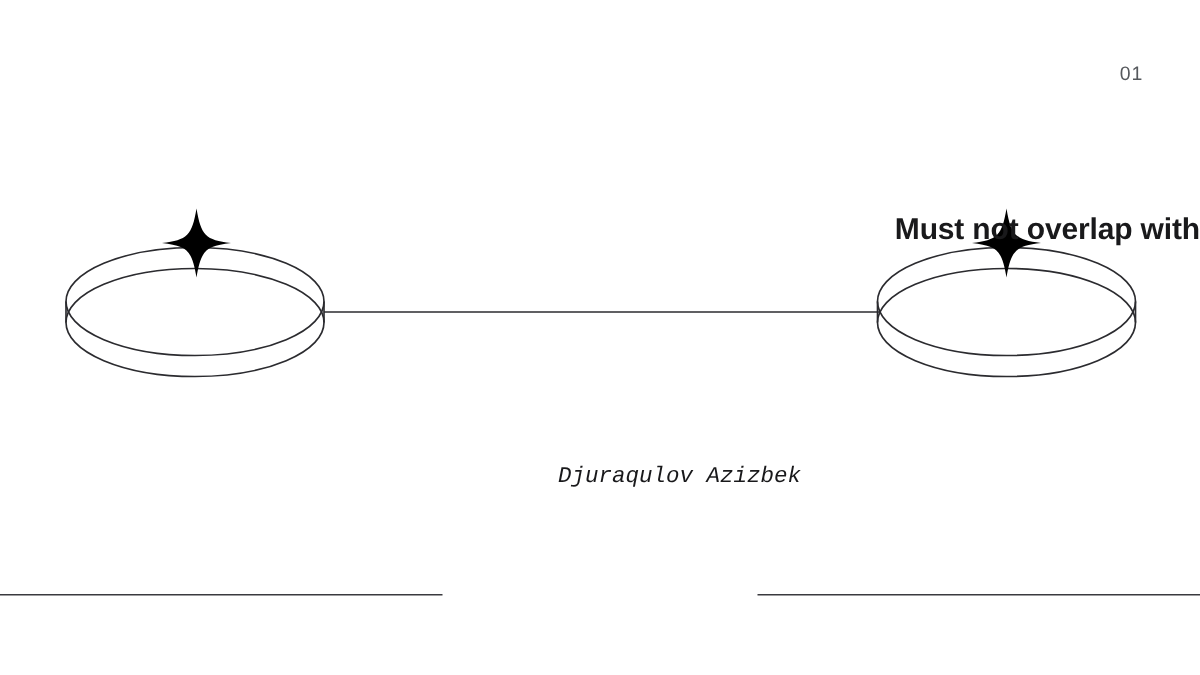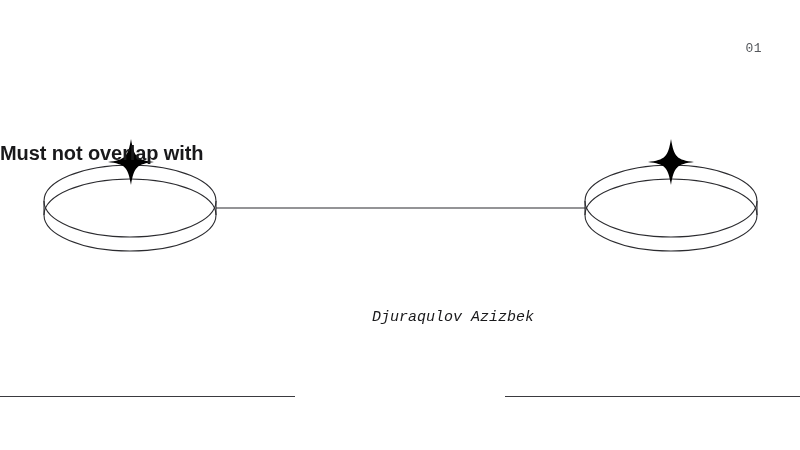--- a/index.html
+++ b/index.html
@@ -20,31 +20,31 @@
   }
 
   
   .page-number {
     position: absolute;
     right: 38px;
     top: 41px;
     font-size: 13px;
     letter-spacing: 0.5px;
     color: #55585c;
-    font-family: Liberation Mono, monospace;
+    font-family: Liberation Sans, sans-serif;
     white-space: nowrap;
   }
 
   
   .slide-title {
     position: absolute;
     left: 0;
     right: 0;
     top: 142px;
-    text-align: left;
+    text-align: right;
     font-size: 20px;
     font-weight: bold;
     color: #19191b;
     letter-spacing: -0.1px;
     font-family: "Liberation Sans", sans-serif;
     white-space: nowrap;
   }
 
   
   .author-caption {

